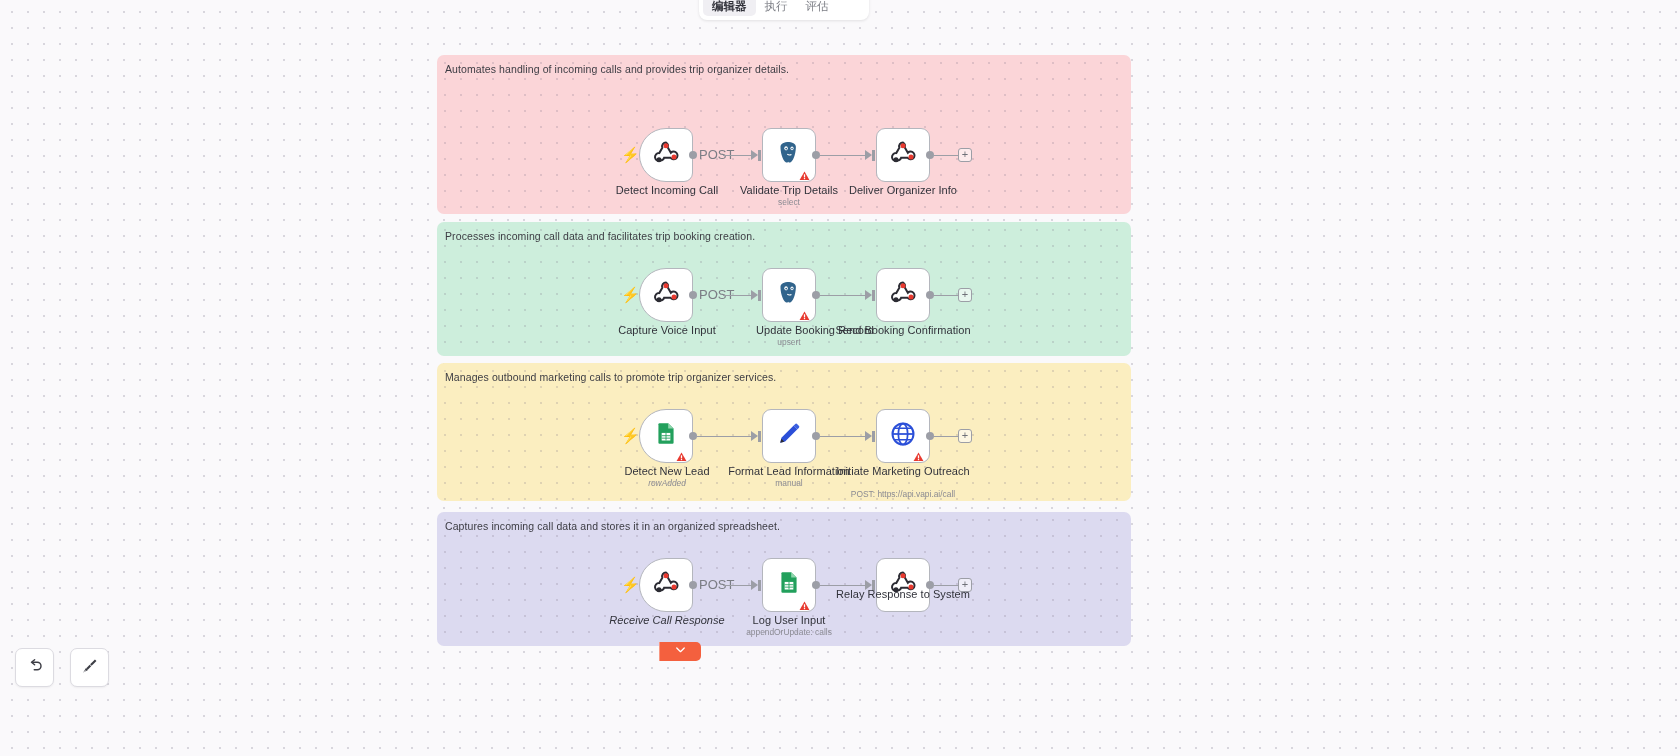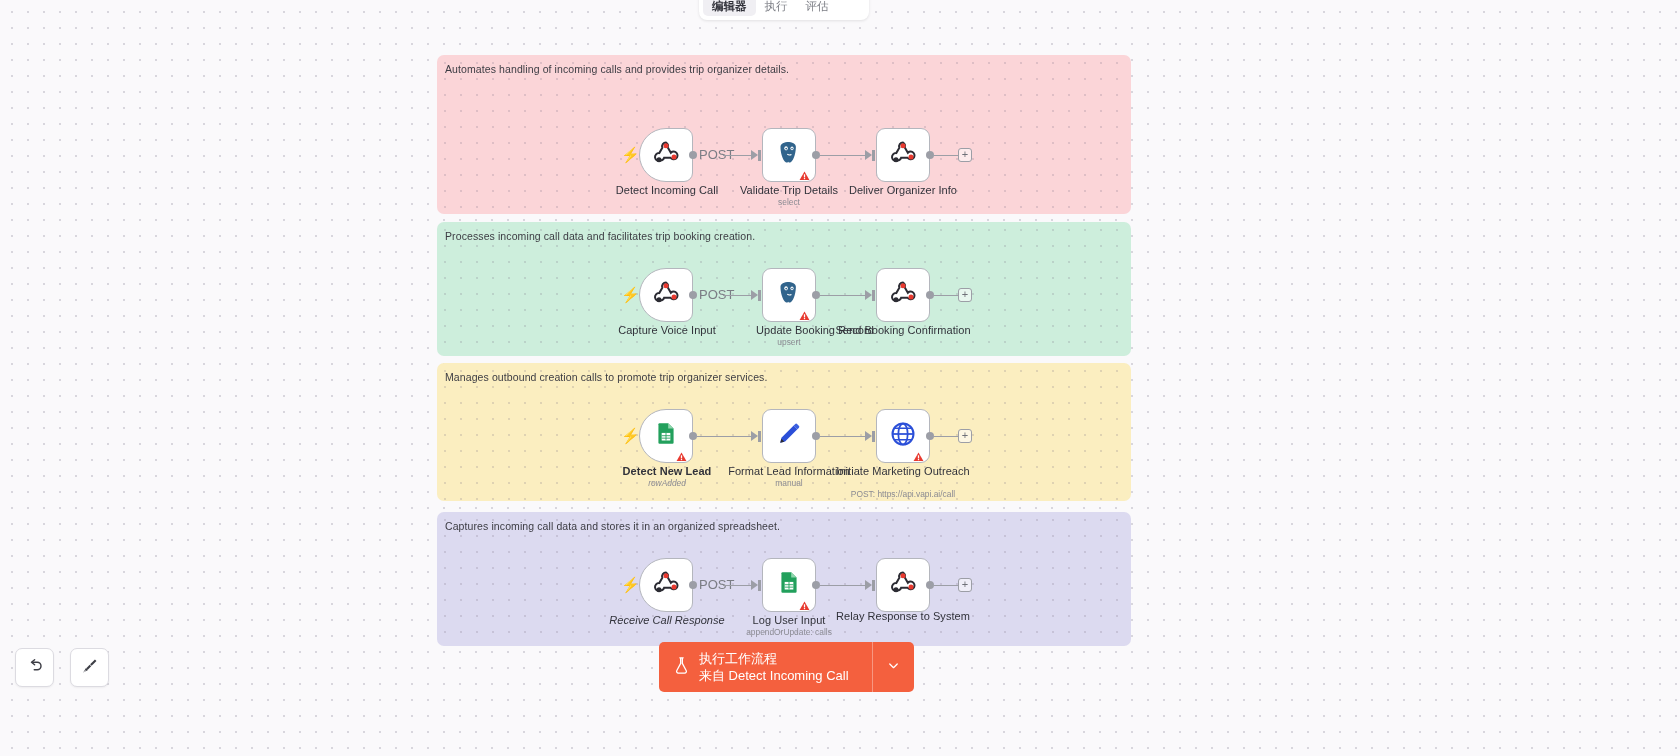--- a/index.html
+++ b/index.html
@@ -177,21 +177,21 @@
 
 <div class="group g1">
   <div class="group-desc">Automates handling of incoming calls and provides trip organizer details.</div>
 </div>
 
 <div class="group g2">
   <div class="group-desc">Processes incoming call data and facilitates trip booking creation.</div>
 </div>
 
 <div class="group g3">
-  <div class="group-desc">Manages outbound creation calls to promote trip organizer services.</div>
+  <div class="group-desc">Manages outbound marketing calls to promote trip organizer services.</div>
 </div>
 
 <div class="group g4">
   <div class="group-desc">Captures incoming call data and stores it in an organized spreadsheet.</div>
 </div>
 
 <div class="bolt" style="left:621px; top:147px;">⚡</div>
 
 <div class="node trigger" style="left:639px; top:128px;">
   <div class="halo"></div>
@@ -338,21 +338,21 @@
       </svg>
   </span>
   <span class="warn">
     <svg width="11" height="10" viewBox="0 0 12 11">
         <path d="M6 .6 11.4 10H.6z" fill="#e8392f"></path>
         <rect x="5.3" y="3.6" width="1.4" height="3.5" fill="#fff"></rect>
         <rect x="5.3" y="7.7" width="1.4" height="1.3" fill="#fff"></rect>
       </svg>
   </span>
 </div>
-<div class="node-label" style="left:592px; top:465px;font-weight:bold;">Detect New Lead</div>
+<div class="node-label" style="left:592px; top:465px;">Detect New Lead</div>
 <div class="node-sub" style="left:582px; top:478px;font-style:italic;">rowAdded</div>
 
 <div class="dot" style="left:689px; top:432px;"></div>
 <div class="wire" style="left:697px; top:435.5px; width:54px;"></div>
 <div class="arrow" style="left:751px; top:431px;"></div>
 <div class="arrowbar" style="left:758px; top:430.5px;"></div>
 
 <div class="node" style="left:762px; top:409px;">
   <div class="halo"></div>
   <span>
@@ -449,21 +449,21 @@
   <div class="halo"></div>
   <span>
     <svg width="30" height="30" viewBox="0 0 24 24">
         <path d="M12 3.6a3.1 3.1 0 0 0-2.9 4.2l-2.5 4.3a3.1 3.1 0 1 0 1 5.9 3.1 3.1 0 0 0 2.9-2.2h5.1a3.1 3.1 0 1 0 .3-4l-2.6-4.4A3.1 3.1 0 0 0 12 3.6z" fill="none" stroke="#2b2b33" stroke-width="1.6"></path>
         <circle cx="12" cy="6.2" r="2" fill="#e8392f"></circle>
         <circle cx="6.4" cy="17.4" r="2" fill="#2b2b33"></circle>
         <circle cx="18.4" cy="15.2" r="2" fill="#e8392f"></circle>
       </svg>
   </span>
 </div>
-<div class="node-label" style="left:828px; top:610px;">Relay Response to System</div>
+<div class="node-label" style="left:828px; top:588px;">Relay Response to System</div>
 
 <div class="dot" style="left:926px; top:581px;"></div>
 <div class="wire" style="left:934px; top:584.5px; width:24px;"></div>
 <div class="plus-btn" style="left:958px; top:578px;">+</div>
 
 <div class="tool-btn" style="left:15px; top:648px;">
   <span>
     <svg width="18" height="18" viewBox="0 0 24 24">
         <path d="M9 7H15a5 5 0 0 1 0 10h-4" fill="none" stroke="#3c3d45" stroke-width="1.9" stroke-linecap="round"></path>
         <path d="M11.5 3.6 7.3 7l4.2 3.4" fill="none" stroke="#3c3d45" stroke-width="1.9" stroke-linecap="round" stroke-linejoin="round"></path>
@@ -475,31 +475,20 @@
     <svg width="18" height="18" viewBox="0 0 24 24">
         <path d="M18.6 3.4 12.2 9.8l2 2 6.4-6.4z" fill="#3c3d45"></path>
         <path d="M11.6 10.4 7 15l2 2 4.6-4.6z" fill="#3c3d45"></path>
         <path d="M6.6 14.6 3 20.8l6.4-3.4z" fill="#3c3d45"></path>
         <path d="M4 19.5l2.6-1.4" stroke="#fff" stroke-width=".9"></path>
       </svg>
   </span>
 </div>
 
 <div class="exec-wrap">
-  <div class="exec-main">
-    <span>
-      <svg width="17" height="19" viewBox="0 0 20 22">
-          <path d="M8 2h4M9 2v6.5L4.4 17.2A2 2 0 0 0 6.2 20h7.6a2 2 0 0 0 1.8-2.8L11 8.5V2" fill="none" stroke="#fff" stroke-width="1.5" stroke-linejoin="round" stroke-linecap="round"></path>
-        </svg>
-    </span>
-    <span class="exec-text">
-      <span class="exec-l1" style="display:block;">执行工作流程</span>
-      <span class="exec-l2" style="display:block;">来自 Detect Incoming Call</span>
-    </span>
-  </div>
   <div class="exec-caret">
     <span>
       <svg width="15" height="15" viewBox="0 0 24 24">
           <path d="M6 9.5 12 15.5 18 9.5" fill="none" stroke="#fff" stroke-width="2" stroke-linecap="round" stroke-linejoin="round"></path>
         </svg>
     </span>
   </div>
 </div>
 
 </body></html>

